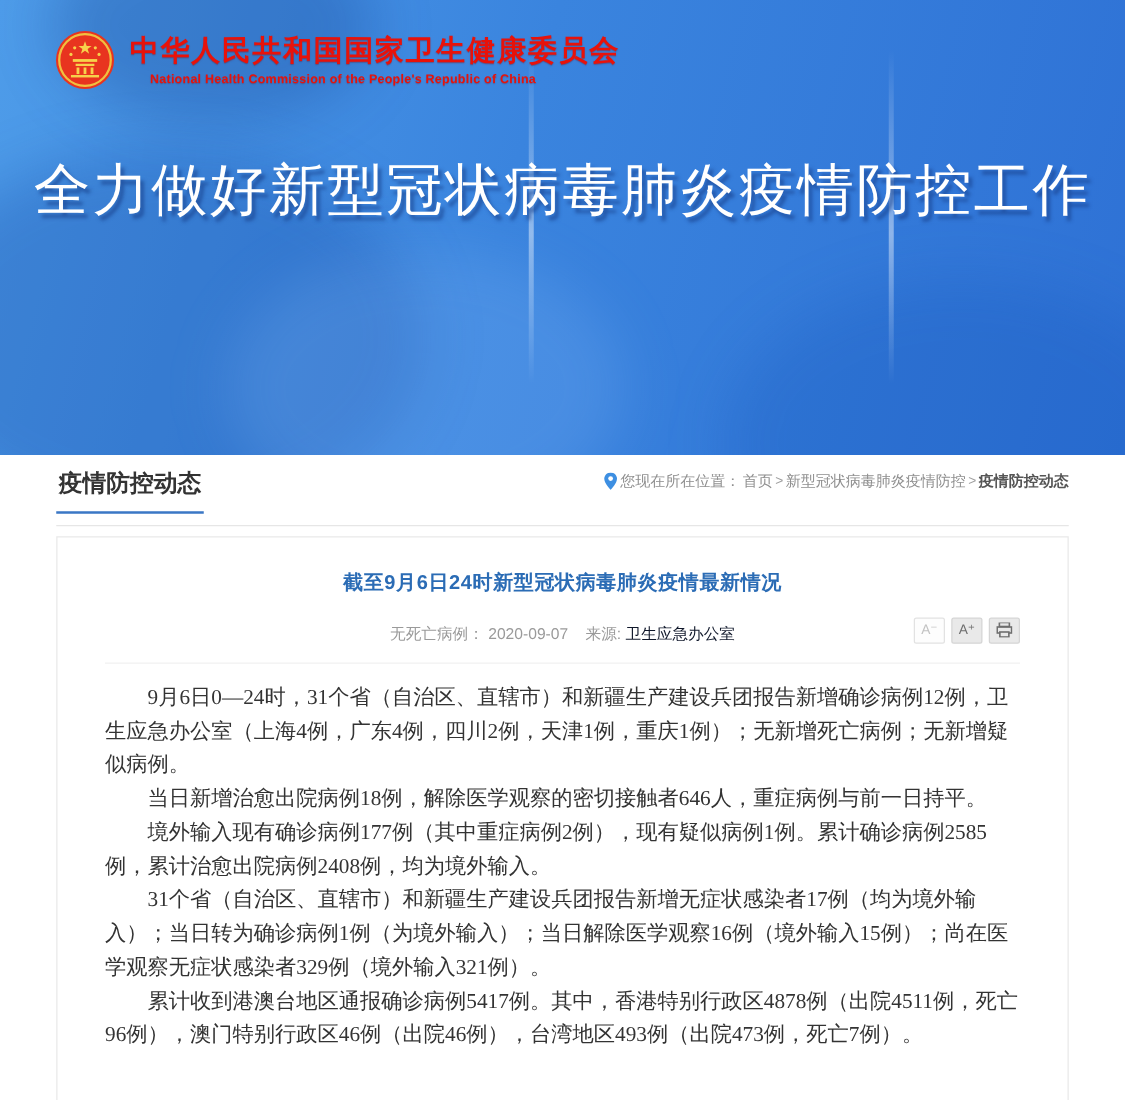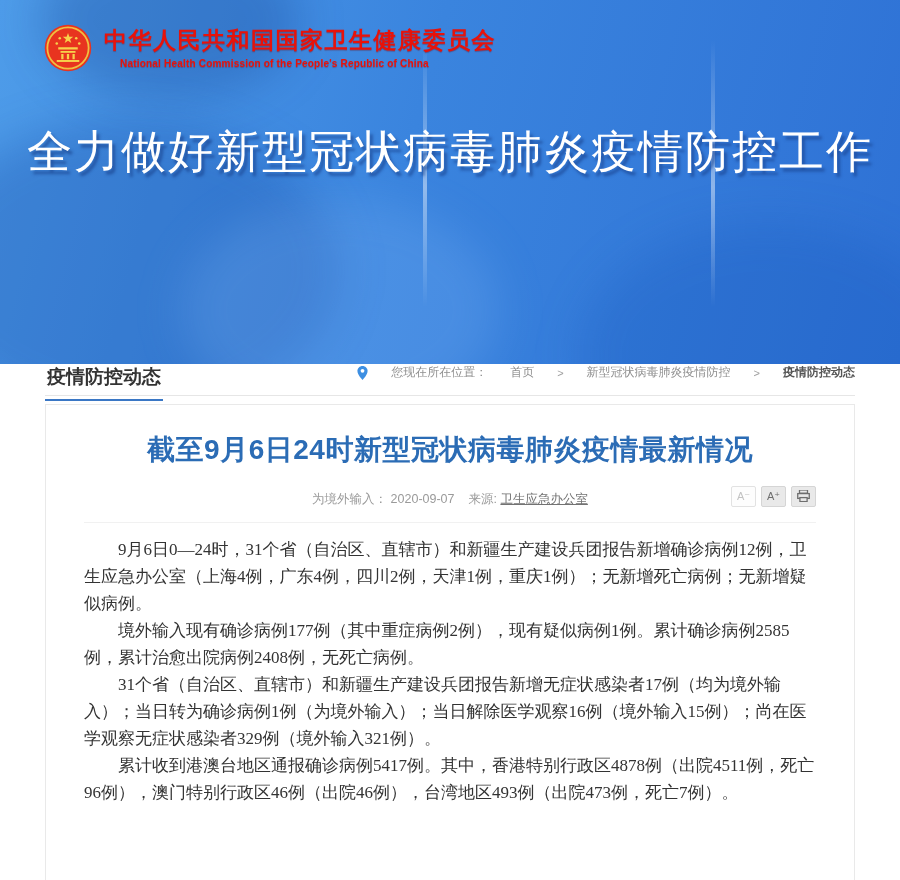--- a/index.html
+++ b/index.html
@@ -22,36 +22,36 @@
   .emblem { width:48px; height:48px; display:block; }
   .org-cn { color:#e8120a; font-size:23px; font-weight:bold; letter-spacing:1.5px; line-height:1.2;
             text-shadow:0 1px 1px rgba(120,0,0,0.35); }
   .org-en { color:#e8120a; font-size:10px; font-weight:bold; margin-top:4px; letter-spacing:0.2px;
             text-shadow:0 1px 1px rgba(120,0,0,0.3);padding-left:16px; }
   .slogan { position:absolute; left:0; top:122px; width:100%; text-align:center; z-index:5;
             color:#ffffff; font-size:45px; font-weight:normal; letter-spacing:2px;
             text-shadow:3px 4px 3px rgba(25,65,140,0.65); }
 
   
-  .section-bar { margin:0 45px; height:32px; display:flex; justify-content:space-between;
-                 align-items:flex-start; border-bottom:1px solid #e6e6e6; }
+  .section-bar { margin:0 45px; height:57px; display:flex; justify-content:space-between;
+                 align-items:center; border-bottom:1px solid #e6e6e6; }
   .section-title { font-size:19px; font-weight:bold; color:#333; padding:0 2px 9px 2px;
                    border-bottom:2px solid #3a77c5; margin-bottom:-1px; }
-  .breadcrumb { display:flex; align-items:center; gap:23px; font-size:12px; color:#8f8f8f; padding-bottom:14px; }
+  .breadcrumb { display:flex; align-items:center; gap:2px; font-size:12px; color:#8f8f8f; padding-bottom:14px; }
   .breadcrumb .pin { width:11px; height:14px; display:block; }
   .crumb-link { color:#8f8f8f; cursor:pointer; text-decoration:none; }
   .crumb-sep { color:#9f9f9f; font-size:11px; }
   .crumb-current { color:#555; font-weight:bold; cursor:pointer; }
 
   
   .article { margin:8px 45px 0; border:1px solid #e9e9e9; background:#fff; height:600px; padding:26px 38px 0; }
-  .article-title { text-align:center; color:#2b6cb5; font-size:28px; font-weight:bold; letter-spacing:0.5px; }
+  .article-title { text-align:center; color:#2b6cb5; font-size:16px; font-weight:bold; letter-spacing:0.5px; }
   .meta-row { position:relative; margin-top:22px; text-align:center; color:#9a9a9a; font-size:12.5px;
               padding-bottom:14px; border-bottom:1px solid #f1f1f1; }
-  .meta-row .src-link { color:#737373; text-decoration:underline; cursor:pointer; }
+  .meta-row .src-link { color:#0f172a; cursor:pointer; }
   .tools { position:absolute; right:0; top:-5px; display:flex; gap:5px; }
   .tool-btn { width:25px; height:21px; border:1px solid #d5d5d5; background:#e9e9e9; color:#6e6e6e;
               font-size:11px; line-height:19px; text-align:center; cursor:pointer; border-radius:2px; }
   .tool-btn.light { background:#fdfdfd; color:#c2c2c2; border-color:#e2e2e2; }
   .tool-btn svg { margin-top:3px; }
 
   .article-body { margin-top:13px; font-family:"Liberation Serif","DejaVu Serif",serif;
                   font-size:17px; line-height:27px; color:#333; }
   .article-body p { margin:0; text-indent:2em; }
   .article-body p:nth-of-type(6) { margin-top:9px; }
@@ -105,21 +105,21 @@
     <span class="crumb-link">新型冠状病毒肺炎疫情防控</span>
     <span class="crumb-sep">&gt;</span>
     <span class="crumb-current">疫情防控动态</span>
   </div>
 </div>
 
 <div class="article">
   <div class="article-title">截至9月6日24时新型冠状病毒肺炎疫情最新情况</div>
 
   <div class="meta-row">
-    <span>为境外输入：</span>
+    <span>无死亡病例：</span>
     <span>2020-09-07</span>
     &nbsp;&nbsp;
     <span>来源:</span>
     <span class="src-link">卫生应急办公室</span>
 
     <div class="tools">
       <div class="tool-btn light">A⁻</div>
       <div class="tool-btn">A⁺</div>
       <div class="tool-btn">
         <svg width="13" height="12" viewBox="0 0 16 15">
@@ -128,22 +128,23 @@
           <rect x="3.5" y="9.5" width="9" height="5" fill="#e9e9e9" stroke="#6e6e6e" stroke-width="1.6"></rect>
         </svg>
       </div>
     </div>
   </div>
 
   <div class="article-body">
 
       <p>9月6日0—24时，31个省（自治区、直辖市）和新疆生产建设兵团报告新增确诊病例12例，卫生应急办公室（上海4例，广东4例，四川2例，天津1例，重庆1例）；无新增死亡病例；无新增疑似病例。</p>
 
+      <p>当日新增治愈出院病例18例，解除医学观察的密切接触者646人，重症病例与前一日持平。</p>
 
-      <p>境外输入现有确诊病例177例（其中重症病例2例），现有疑似病例1例。累计确诊病例2585例，累计治愈出院病例2408例，无死亡病例。</p>
+      <p>境外输入现有确诊病例177例（其中重症病例2例），现有疑似病例1例。累计确诊病例2585例，累计治愈出院病例2408例，均为境外输入。</p>
 
 
       <p>31个省（自治区、直辖市）和新疆生产建设兵团报告新增无症状感染者17例（均为境外输入）；当日转为确诊病例1例（为境外输入）；当日解除医学观察16例（境外输入15例）；尚在医学观察无症状感染者329例（境外输入321例）。</p>
 
       <p>累计收到港澳台地区通报确诊病例5417例。其中，香港特别行政区4878例（出院4511例，死亡96例），澳门特别行政区46例（出院46例），台湾地区493例（出院473例，死亡7例）。</p>
     </div>
 
 </div>
 
 </body></html>

